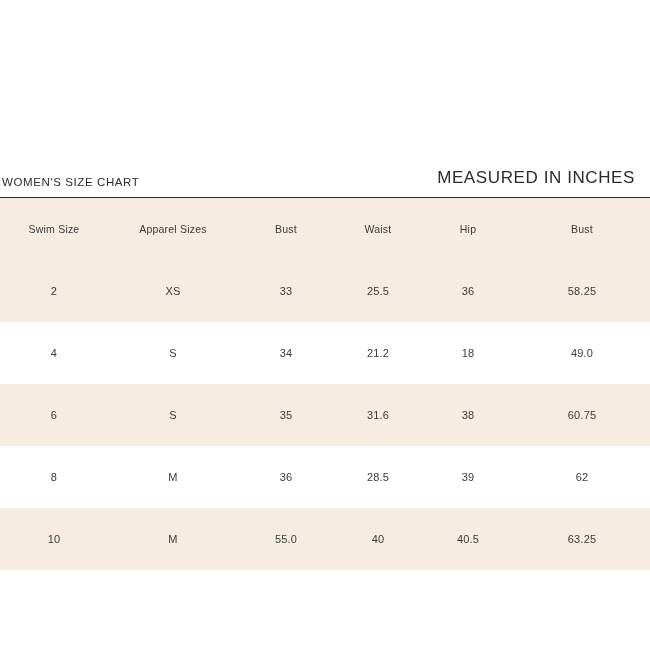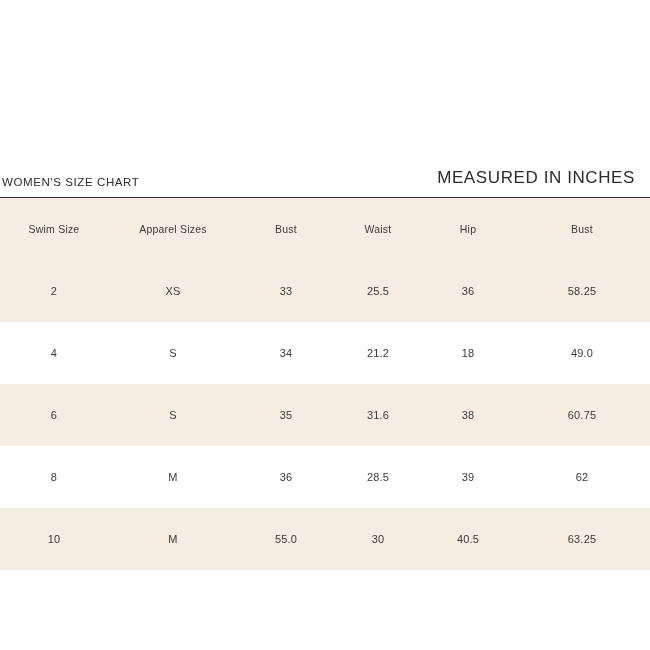--- a/index.html
+++ b/index.html
@@ -149,21 +149,21 @@
           <td>M</td>
           <td>36</td>
           <td>28.5</td>
           <td>39</td>
           <td>62</td>
         </tr>
         <tr class="odd">
           <td>10</td>
           <td>M</td>
           <td>55.0</td>
-          <td>30</td>
+          <td>40</td>
           <td>40.5</td>
           <td>63.25</td>
         </tr>
       </tbody>
     </table>
 
   </div>
 </div>
 
 </body></html>

